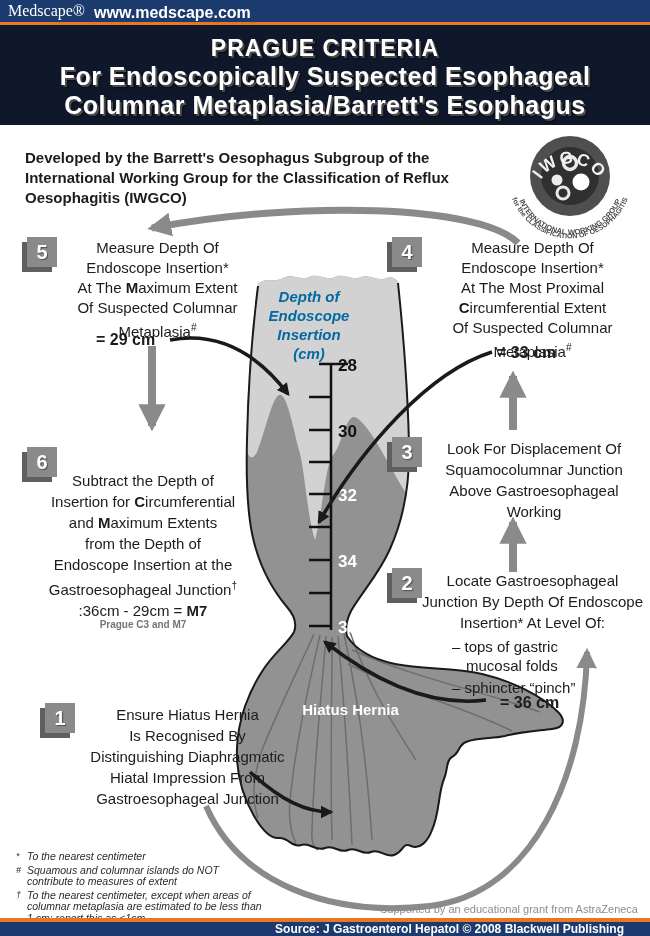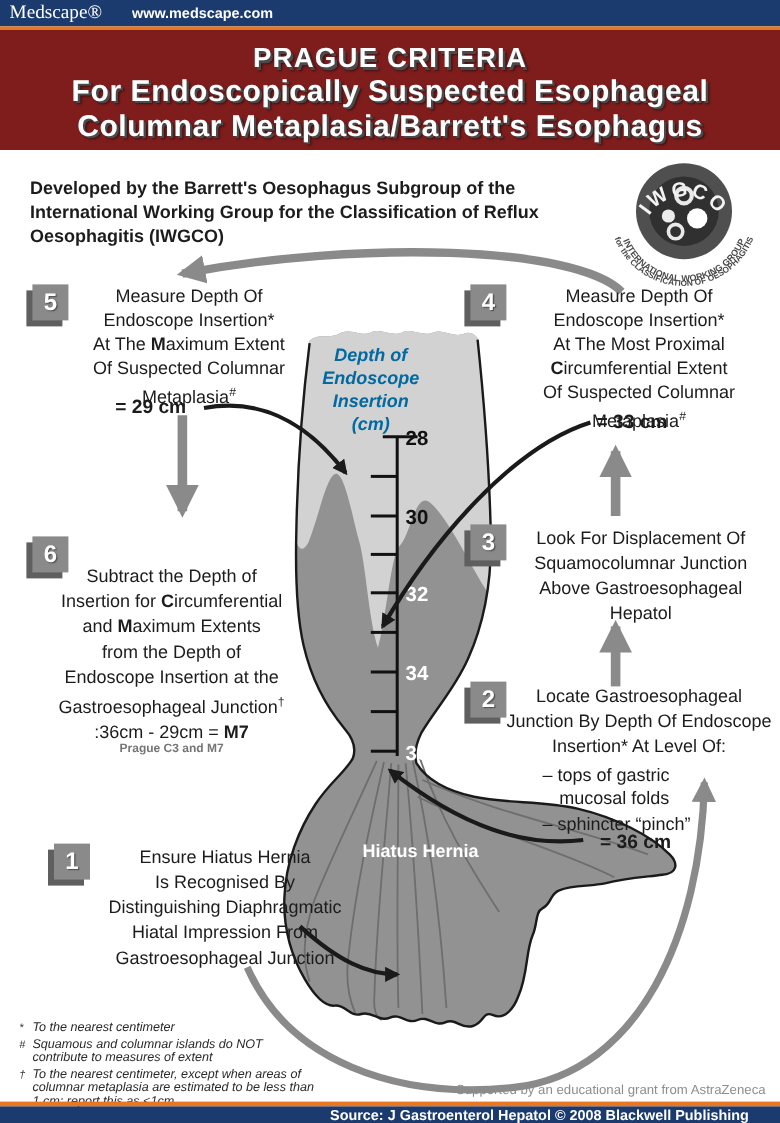--- a/index.html
+++ b/index.html
@@ -1,23 +1,23 @@
 <!DOCTYPE html>
 <html><head>
 <meta charset="utf-8">
 <style>
   html,body{margin:0;padding:0;}
   .page{position:relative;width:650px;height:936px;background:#fff;overflow:hidden;
         font-family:"Liberation Sans",sans-serif;color:#1c1c1c;}
   
   .topbar{position:absolute;left:0;top:0;width:650px;height:22px;background:#1b3a6e;}
   .brand{position:absolute;left:8px;top:2px;color:#fff;font-family:"Liberation Serif",serif;font-size:16px;}
-  .url{position:absolute;left:110px;top:4px;color:#fff;font-size:12px;font-weight:bold;}
+  .url{position:absolute;left:94px;top:4px;color:#fff;font-size:16px;font-weight:bold;}
   .orange-top{position:absolute;left:0;top:22px;width:650px;height:3px;background:#e87722;}
-  .banner{position:absolute;left:0;top:25px;width:650px;height:100px;background:#7f1d1d;text-align:center;}
+  .banner{position:absolute;left:0;top:25px;width:650px;height:100px;background:#0f172a;text-align:center;}
   .banner .t1{margin-top:10px;font-size:23px;font-weight:bold;color:#fff;letter-spacing:1px;
               text-shadow:2px 2px 0 #4a4a4a,3px 3px 2px rgba(0,0,0,.55);line-height:27px;}
   .banner .t2{font-size:25px;font-weight:bold;color:#fff;letter-spacing:.5px;
               text-shadow:2px 2px 0 #4a4a4a,3px 3px 2px rgba(0,0,0,.55);line-height:29px;}
   .orange-bot{position:absolute;left:0;top:918px;width:650px;height:4px;background:#e87722;}
   .botbar{position:absolute;left:0;top:922px;width:650px;height:14px;background:#1b3a6e;
           color:#fff;font-size:12px;font-weight:bold;text-align:right;line-height:14px;padding-right:26px;box-sizing:border-box;}
   .supported{position:absolute;right:12px;top:903px;font-size:11px;color:#8d8d8d;}
   
   svg.art{position:absolute;left:0;top:0;}
@@ -213,21 +213,21 @@
       <div class="ln">Gastroesophageal Junction<sup>†</sup></div>
       <div class="ln">:36cm - 29cm = <b>M7</b></div>
     </div>
   <div class="s6res" style="left:28px;top:619px;width:230px;text-align:center;">Prague C3 and M7</div>
 
   <div class="stepnum" style="left:392px;top:437px;">3</div>
   <div class="stept" style="left:420px;top:438px;width:228px;">
       <div class="ln">Look For Displacement Of</div>
       <div class="ln">Squamocolumnar Junction</div>
       <div class="ln">Above Gastroesophageal</div>
-      <div class="ln">Hepatol</div>
+      <div class="ln">Working</div>
     </div>
 
   <div class="stepnum" style="left:392px;top:568px;">2</div>
   <div class="stept" style="left:415px;top:570px;width:235px;">
       <div class="ln">Locate Gastroesophageal</div>
       <div class="ln">Junction By Depth Of Endoscope</div>
       <div class="ln">Insertion* At Level Of:</div>
     </div>
   <div class="bullets" style="left:452px;top:637px;width:160px;">
       <div class="ln">– tops of gastric mucosal folds</div>

